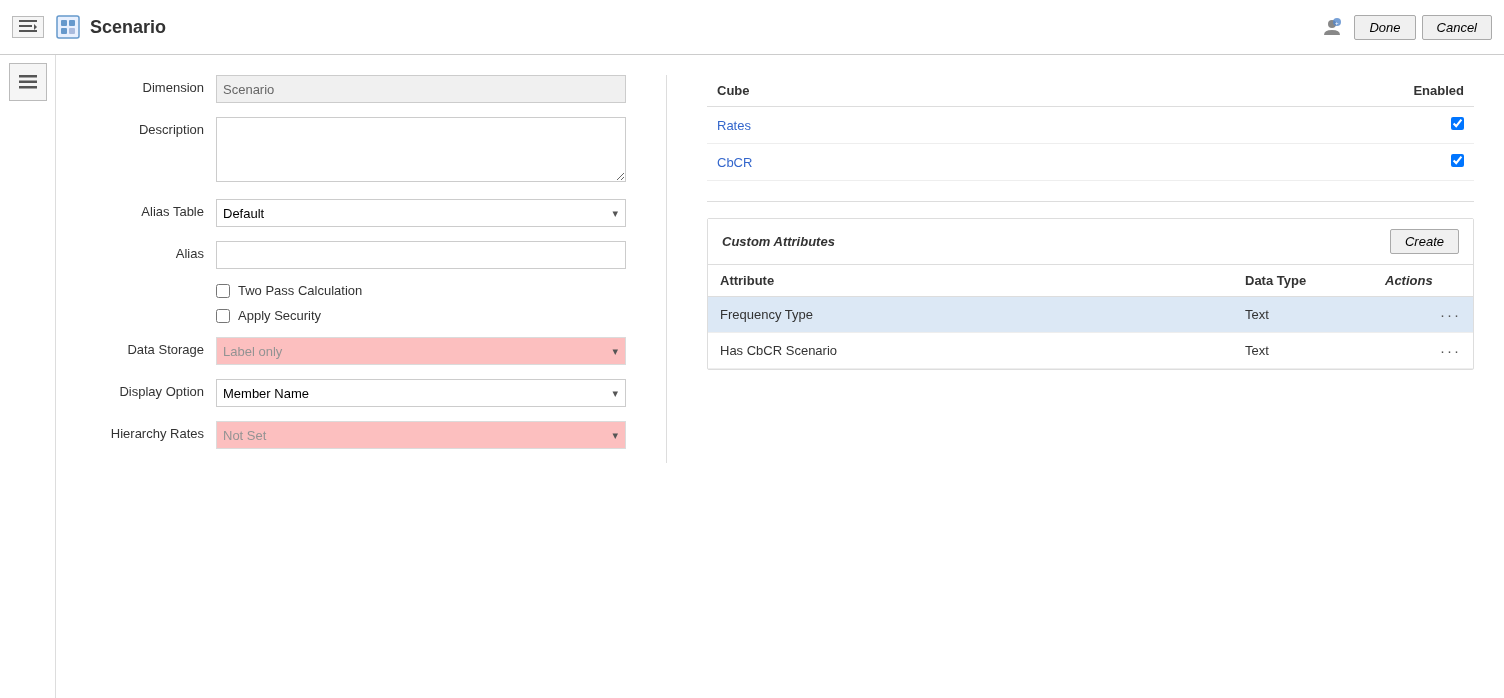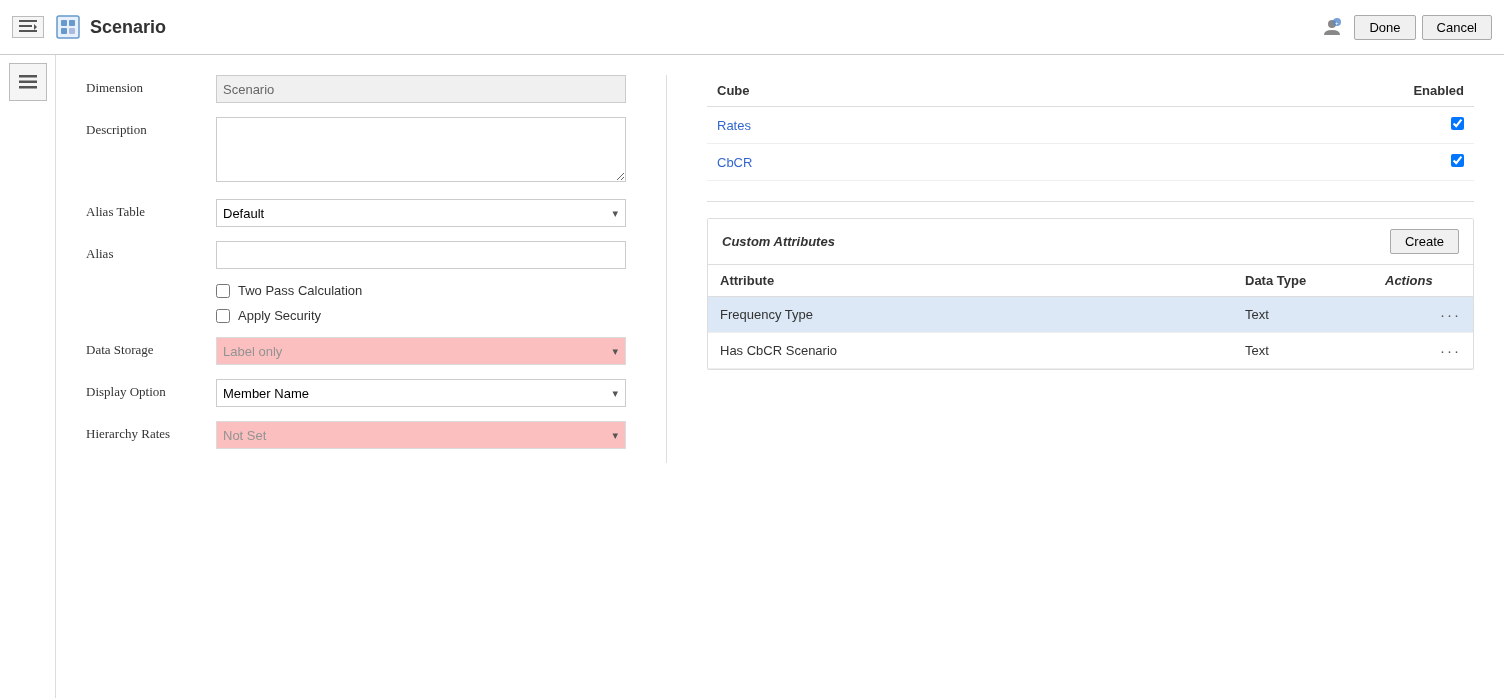--- a/index.html
+++ b/index.html
@@ -69,20 +69,21 @@
       font-size: 16px;
       margin-right: 4px;
     }
     .btn {
       padding: 4px 14px;
       border: 1px solid #aaa;
       background: #f0f0f0;
       cursor: pointer;
       font-size: 13px;
       border-radius: 2px;
+      font-style: italic;
     }
 
     
     .layout {
       display: flex;
       height: calc(698px - 55px);
     }
     .sidebar {
       width: 56px;
       border-right: 1px solid #ddd;
@@ -125,26 +126,25 @@
     }
 
     
     .form-row {
       display: flex;
       align-items: flex-start;
       margin-bottom: 14px;
     }
     .form-label {
       width: 130px;
-      text-align: left;
+      text-align: right;
       padding-right: 12px;
       padding-top: 5px;
       color: #333;
       font-size: 13px;
-      font-family: Liberation Serif, serif;
     }
     .form-control {
       flex: 1;
     }
     input[type="text"] {
       width: 100%;
       height: 28px;
       border: 1px solid #ccc;
       padding: 0 6px;
       font-size: 13px;

